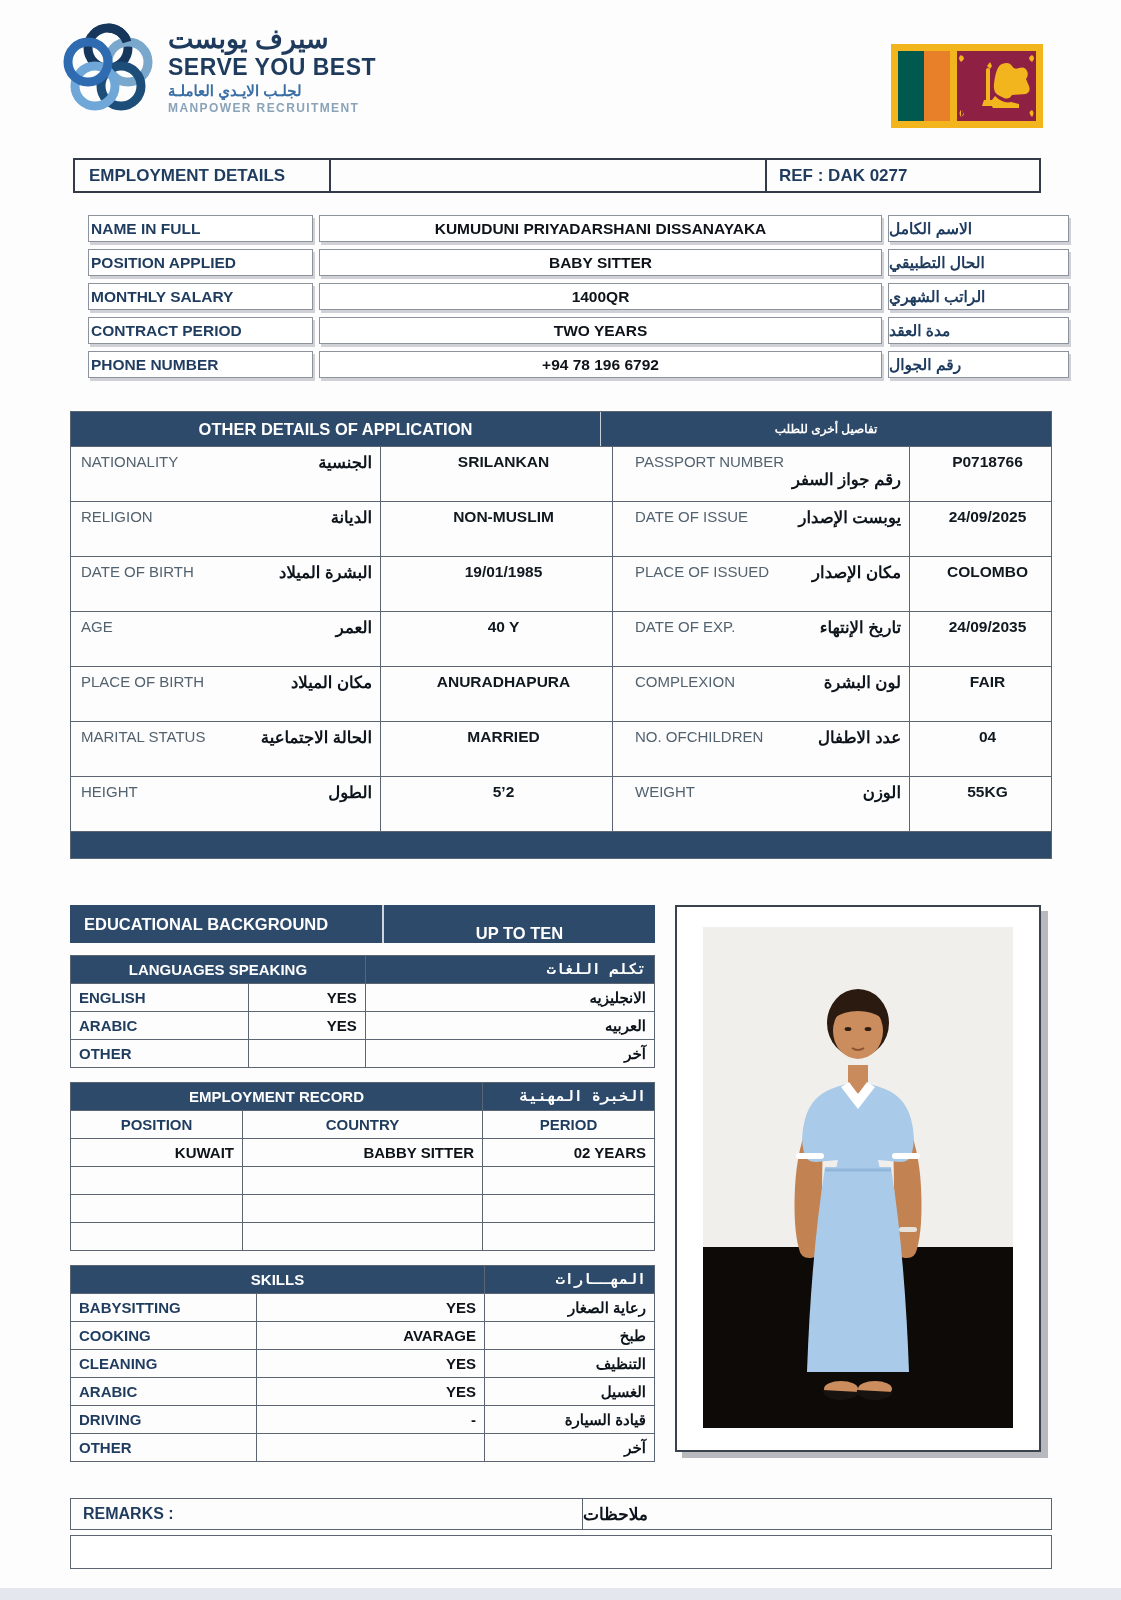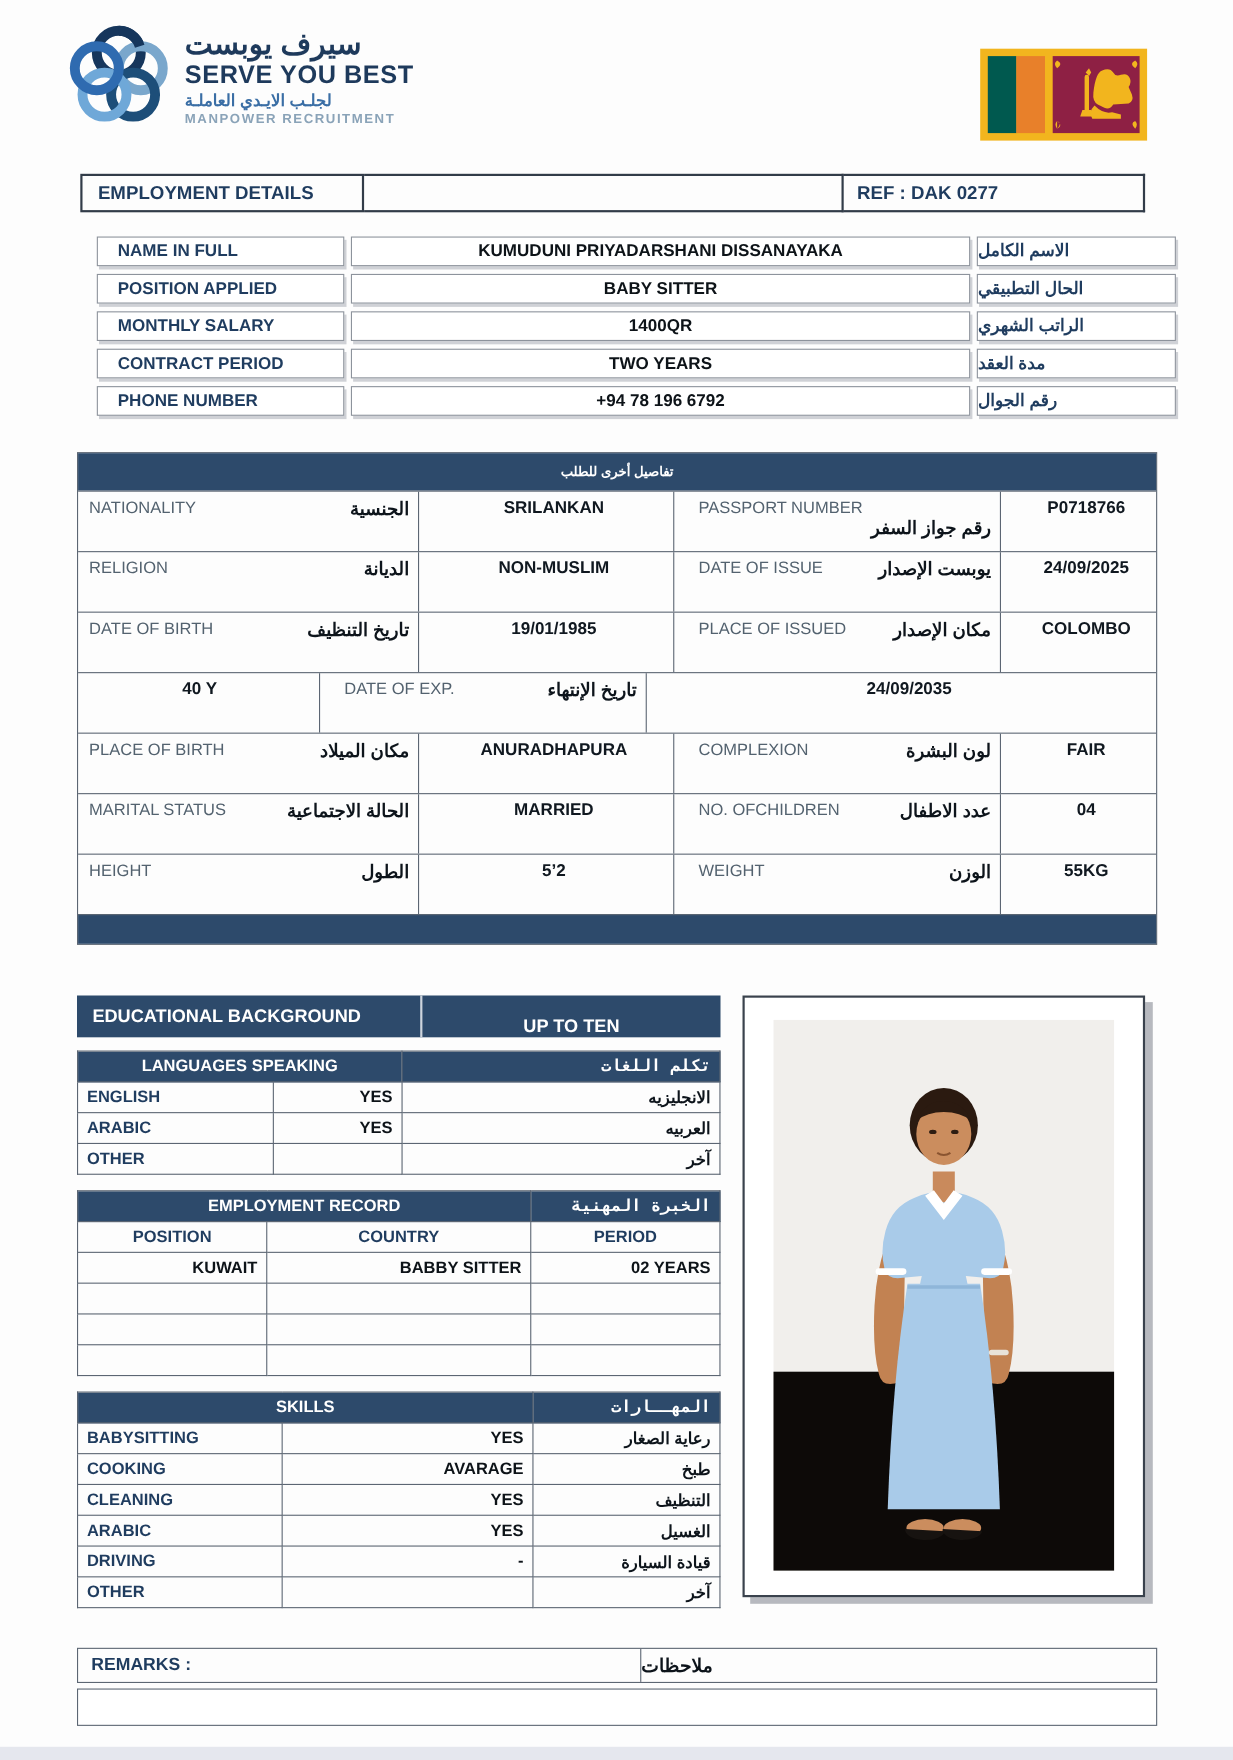--- a/index.html
+++ b/index.html
@@ -25,21 +25,21 @@
   .title-row{display:flex; margin:8px 80px 0 73px; height:35px;}
   .title-cell{border:2px solid #323c49; display:flex; align-items:center;}
   .tc1{width:258px; padding-left:14px; font-weight:bold; font-size:17px; color:var(--label-navy);}
   .tc2{flex:1; border-left:none;}
   .tc3{width:274px; border-left:none; padding-left:12px; font-weight:bold; font-size:17px; color:var(--label-navy);}
   
   .t1{margin:20px 52px 0 88px; padding:2px 0;}
   .t1-row{display:flex; gap:6px; margin-bottom:7px; height:27px;}
   .t1 .cell{border:1px solid var(--lightborder); background:#fff; box-shadow:2px 3px 0 rgba(150,156,166,.45);
             display:flex; align-items:center; font-weight:bold; font-size:15.5px;}
-  .t1-label{width:225px; padding-left:18px; color:var(--label-navy);}
+  .t1-label{width:225px; padding-left:2px; color:var(--label-navy);}
   .t1-value{flex:1; justify-content:center; color:#0d1318;}
   .t1-ar{width:181px; justify-content:flex-end; padding-right:14px; color:var(--label-navy); font-size:16.5px;}
   
   .t2{margin:24px 69px 0 70px; border:1.5px solid var(--border);}
   .t2-head{display:flex; height:34px; background:var(--navy); color:#fff; font-weight:bold;}
   .t2-head .h-en{width:530px; display:flex; align-items:center; justify-content:center; font-size:16.5px; border-right:1px solid #c8cfd8;}
   .t2-head .h-ar{flex:1; display:flex; align-items:center; justify-content:center; font-size:12px;text-align:center;}
   .t2-row{display:flex; border-top:1px solid var(--border); min-height:55px;gap:12px;}
   .t2-row > div{padding:6px 8px 4px 10px;}
   .lblcell{display:flex; flex-wrap:wrap; align-content:flex-start; border-right:1px solid var(--border);}
@@ -154,20 +154,21 @@
   </div>
   <div class="t1-row">
     <div class="cell t1-label">PHONE NUMBER</div>
     <div class="cell t1-value">+94 78 196 6792</div>
     <div class="cell t1-ar" dir="rtl">رقم الجوال</div>
   </div>
 </div>
 
 <div class="t2">
   <div class="t2-head">
+    <div class="h-en">OTHER DETAILS OF APPLICATION</div>
     <div class="h-ar" dir="rtl">تفاصيل أخرى للطلب</div>
   </div>
 
   <div class="t2-row">
     <div class="lblcell c1">
         <span class="lbl-en">NATIONALITY</span>
         <span class="lbl-ar" dir="rtl">الجنسية</span>
       </div>
     <div class="c2">SRILANKAN</div>
     <div class="lblcell c3">
@@ -184,30 +185,34 @@
     <div class="c2">NON-MUSLIM</div>
     <div class="lblcell c3">
         <span class="lbl-en">DATE OF ISSUE</span>
         <span class="lbl-ar" dir="rtl">يوبست الإصدار</span>
       </div>
     <div class="c4">24/09/2025</div>
   </div>
   <div class="t2-row">
     <div class="lblcell c1">
         <span class="lbl-en">DATE OF BIRTH</span>
-        <span class="lbl-ar" dir="rtl">تاريخ التنظيف</span>
+        <span class="lbl-ar" dir="rtl">البشرة الميلاد</span>
       </div>
     <div class="c2">19/01/1985</div>
     <div class="lblcell c3">
         <span class="lbl-en">PLACE OF ISSUED</span>
         <span class="lbl-ar" dir="rtl">مكان الإصدار</span>
       </div>
     <div class="c4">COLOMBO</div>
   </div>
   <div class="t2-row">
+    <div class="lblcell c1">
+        <span class="lbl-en">AGE</span>
+        <span class="lbl-ar" dir="rtl">العمر</span>
+      </div>
     <div class="c2">40 Y</div>
     <div class="lblcell c3">
         <span class="lbl-en">DATE OF EXP.</span>
         <span class="lbl-ar" dir="rtl">تاريخ الإنتهاء</span>
       </div>
     <div class="c4">24/09/2035</div>
   </div>
   <div class="t2-row">
     <div class="lblcell c1">
         <span class="lbl-en">PLACE OF BIRTH</span>

